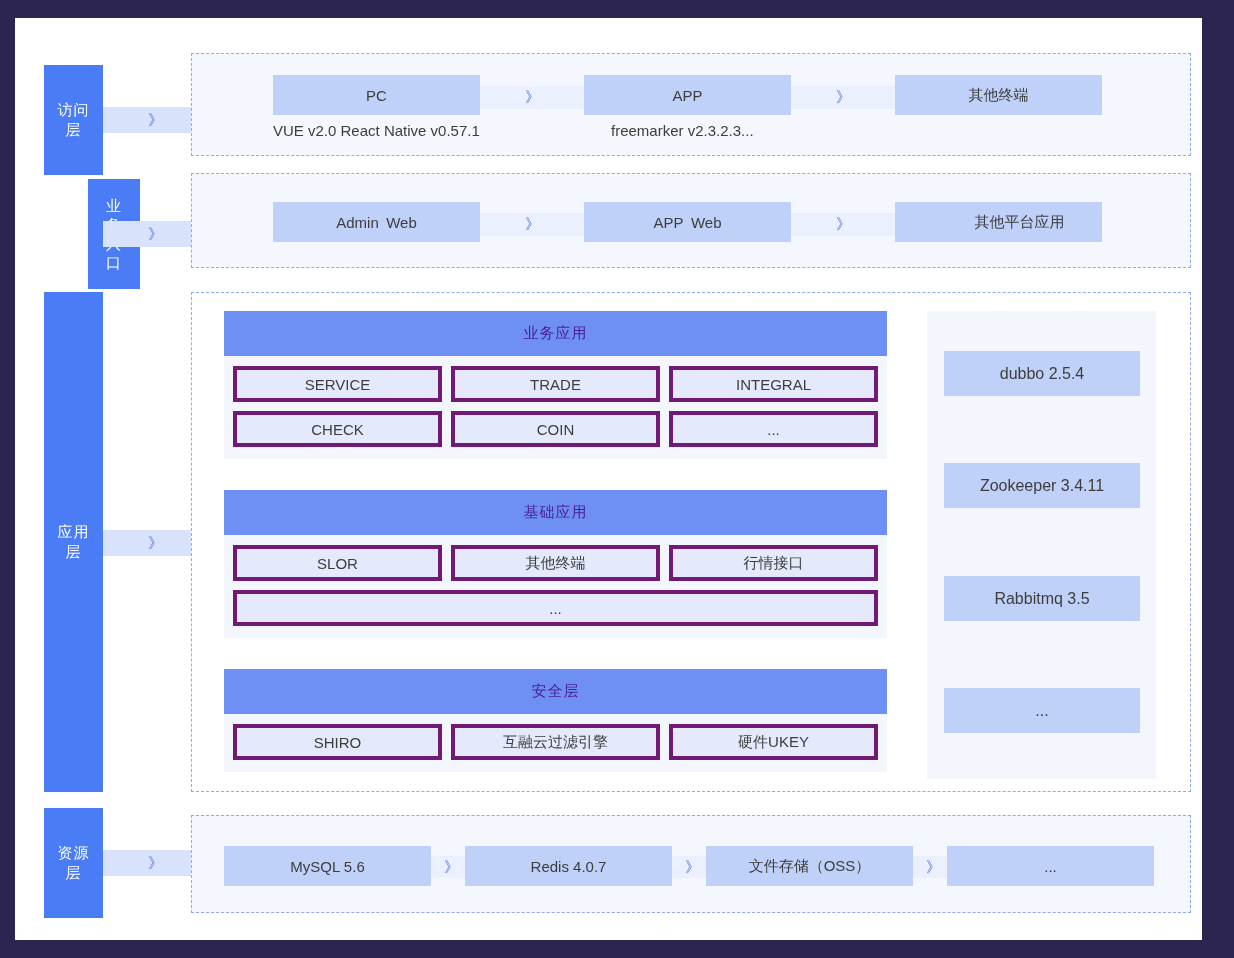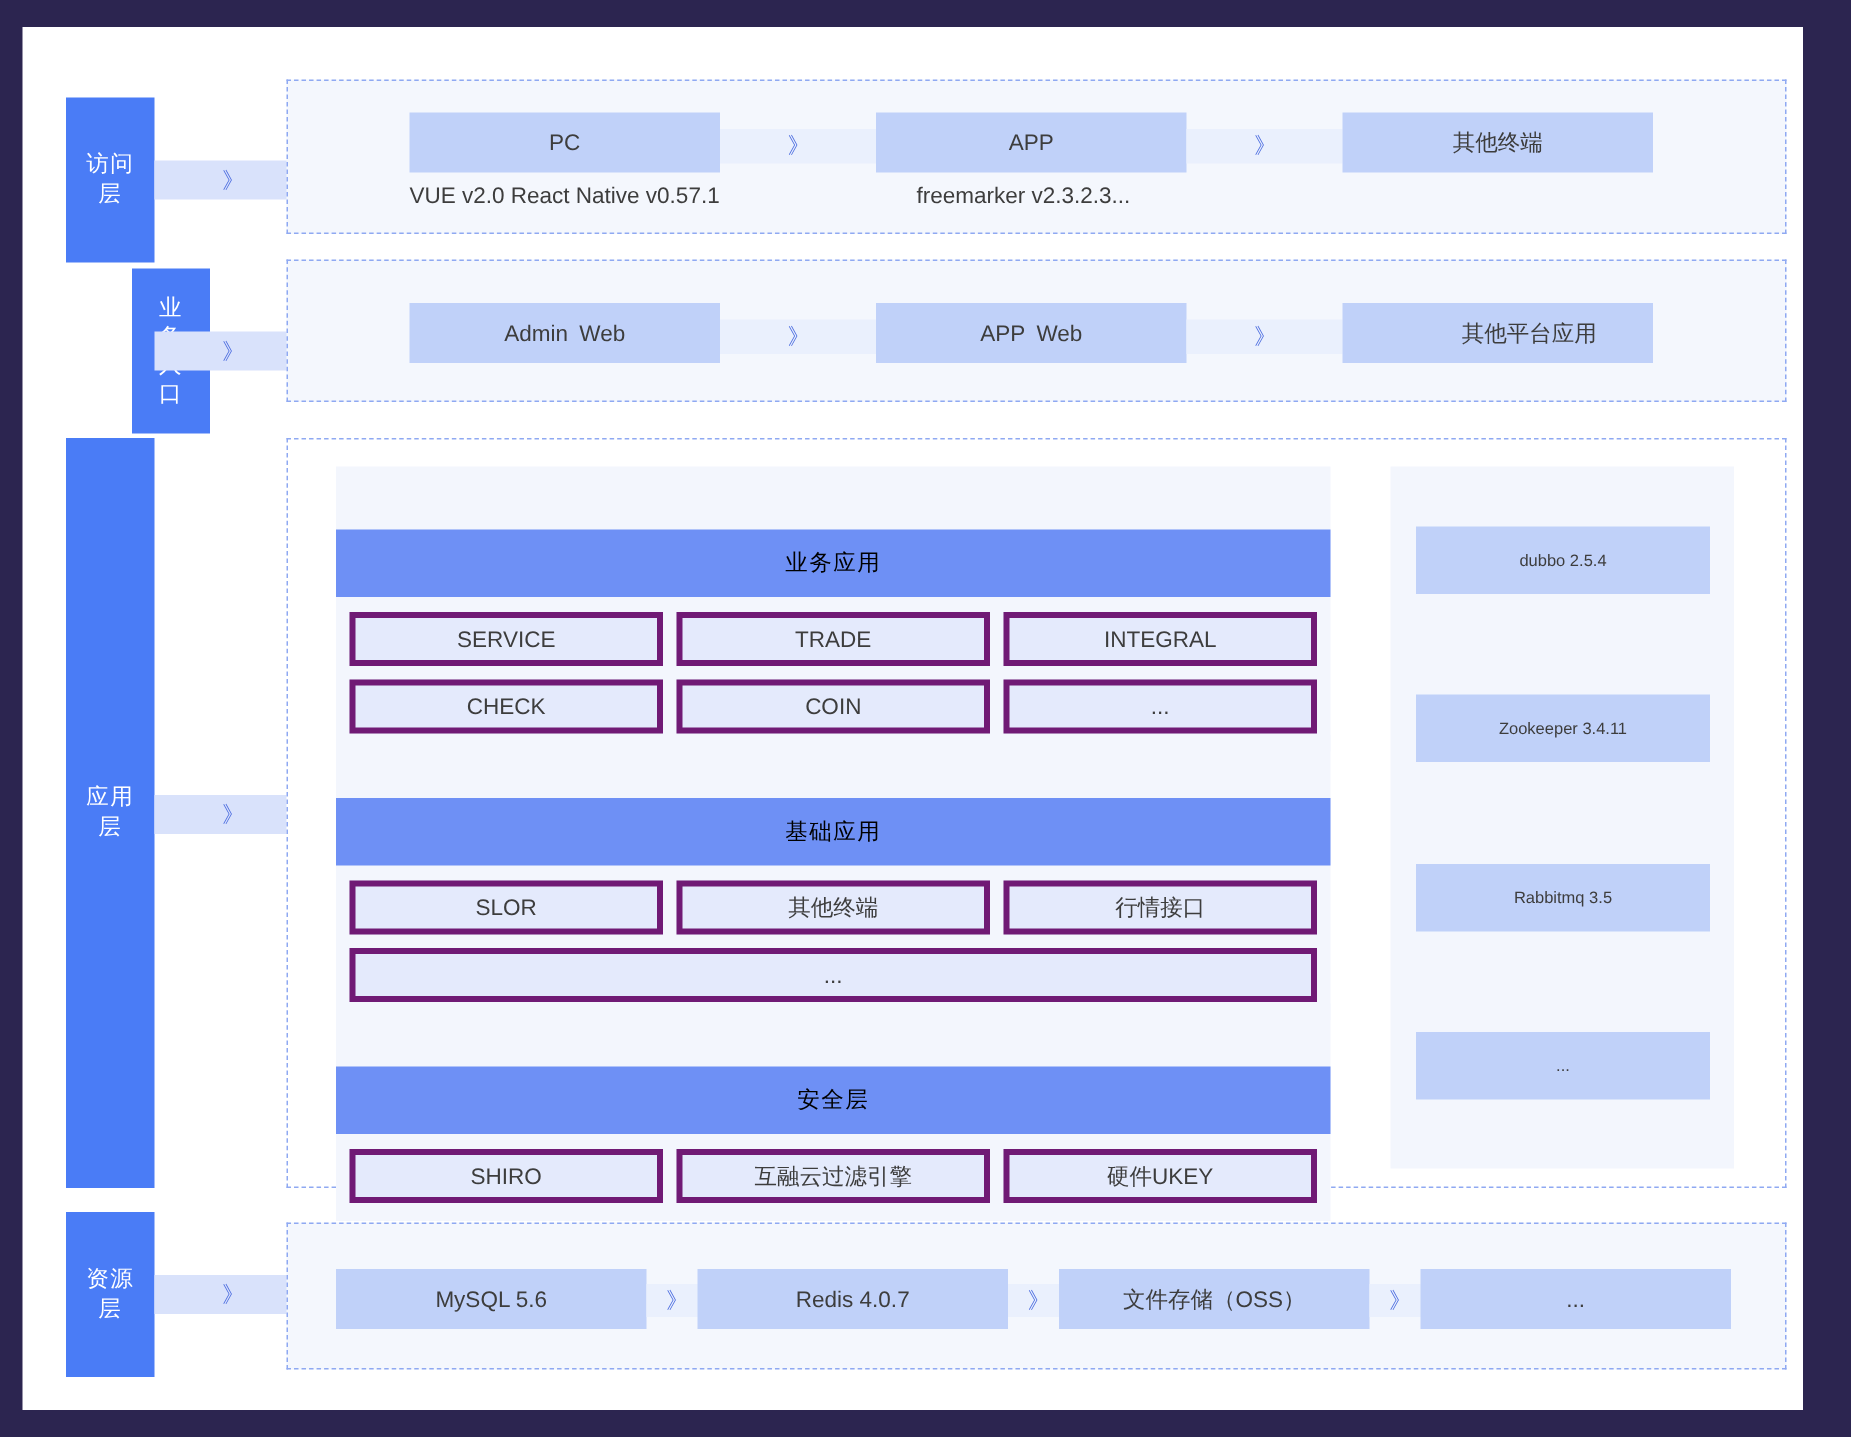--- a/index.html
+++ b/index.html
@@ -102,27 +102,26 @@
 
   
   .card {
     position: absolute;
     background: #f3f6fd;
     box-sizing: border-box;
   }
   .card-head {
     height: 45px;
     background: #6e90f5;
-    color: #000000;
+    color: #4c1d95;
     font-size: 15px;
     display: flex;
     align-items: center;
     justify-content: center;
     letter-spacing: 1px;
-    margin-top: 42px;
   }
   .card-body {
     padding: 10px 9px 12px 9px;
     display: flex;
     flex-wrap: wrap;
     gap: 9px;
   }
   .cell {
     height: 36px;
     background: #e4eafc;
@@ -143,21 +142,21 @@
     position: absolute;
     background: #f3f6fd;
   }
   .mw-chip {
     position: absolute;
     left: 17px;
     width: 196px;
     height: 45px;
     background: #c0d1f9;
     color: #3d3d3d;
-    font-size: 11px;
+    font-size: 16px;
     display: flex;
     align-items: center;
     justify-content: center;
   }
 </style>
 </head>
 <body>
 
 <div id="canvas">
 

